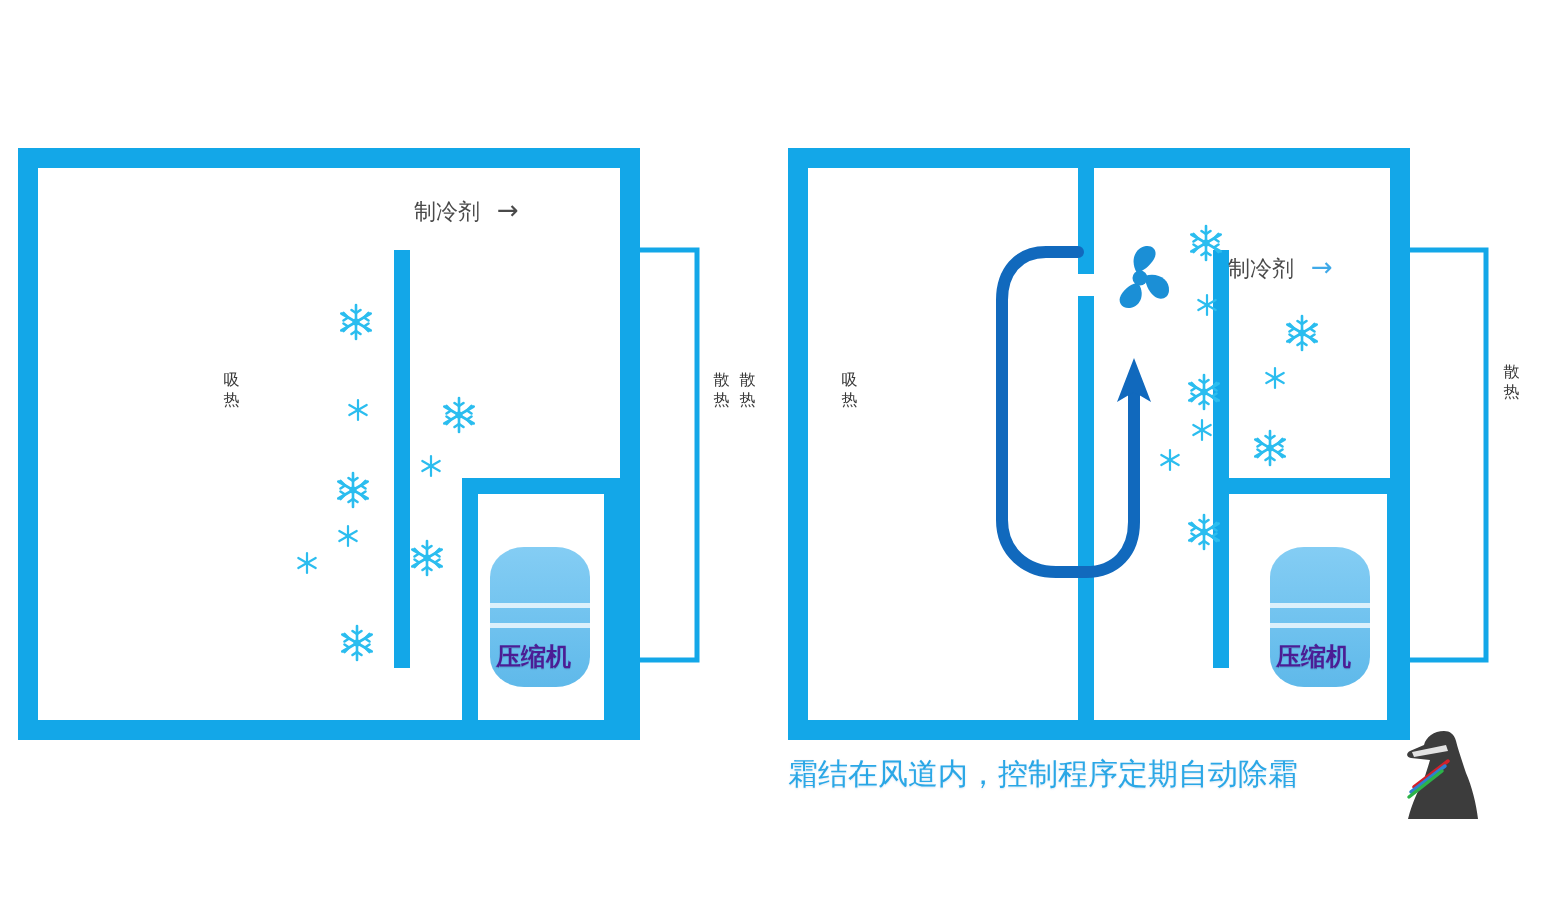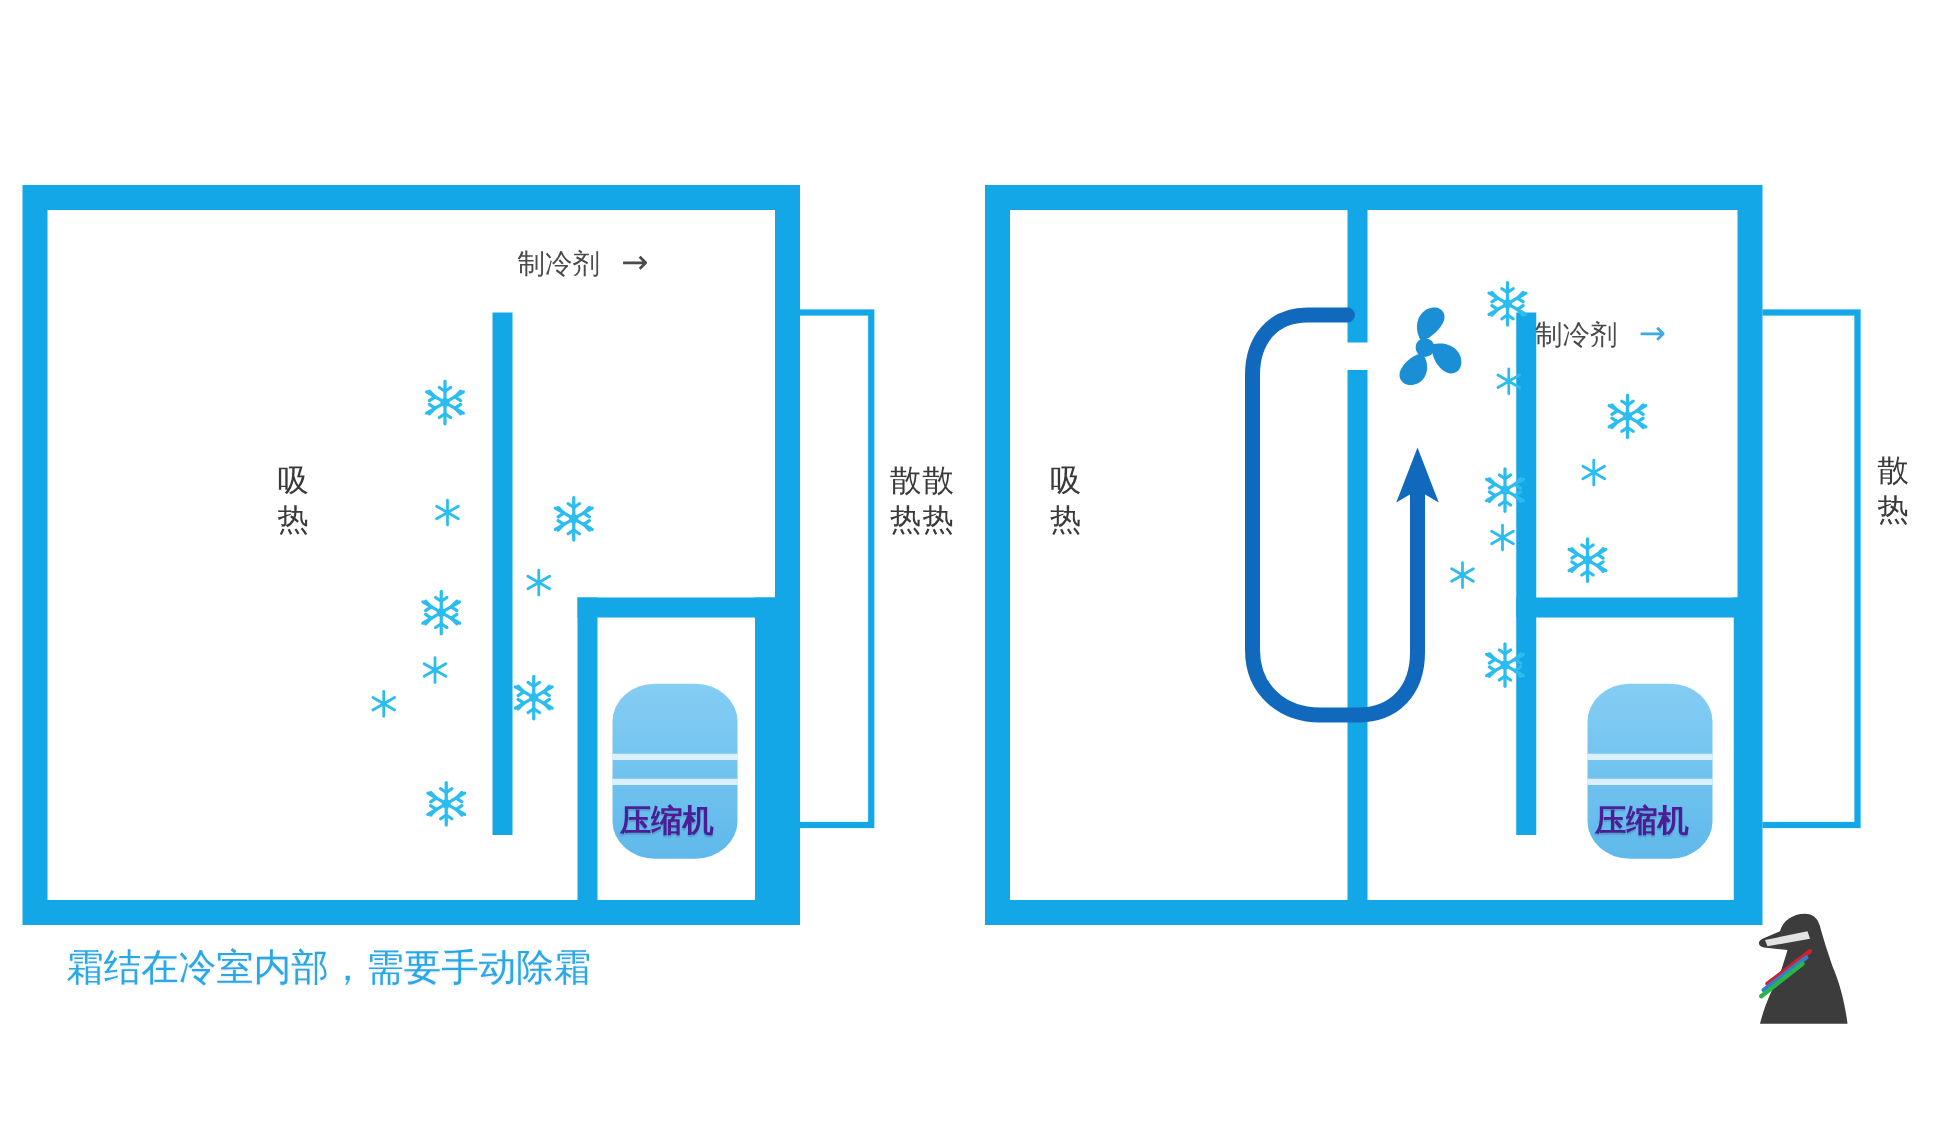--- a/index.html
+++ b/index.html
@@ -27,25 +27,25 @@
     position:absolute;
     font-size:46px;
     font-weight:bold;
     letter-spacing:2px;
     white-space:nowrap;
     font-family:"DejaVu Sans","Liberation Sans",sans-serif;
   }
 
   .vlabel{
     position:absolute;
-    font-size:25px;
+    font-size:16px;
     color:#3a3a3a;
     line-height:1.22;
     width:1.2em;
-    text-align:left;
+    text-align:center;
     white-space:normal;
     font-family:"DejaVu Sans","Liberation Sans",sans-serif;
   }
 
   .reflabel{
     position:absolute;
     font-size:22px;
     color:#4a4a4a;
     white-space:nowrap;
     font-family:"DejaVu Sans","Liberation Sans",sans-serif;
@@ -153,21 +153,20 @@
           <stop offset="0%" stop-color="#84cdf4"></stop>
           <stop offset="100%" stop-color="#5fb9ea"></stop>
         </linearGradient>
       </defs>
       <rect x="2" y="2" width="100" height="140" rx="34" ry="30" fill="url(#compGradL)"></rect>
       <rect x="2" y="58" width="100" height="5" fill="#ffffff" opacity="0.75"></rect>
       <rect x="2" y="78" width="100" height="5" fill="#ffffff" opacity="0.75"></rect>
     </svg>
     <div class="comp-label" style="left:496px;top:640px;">压缩机</div>
 
-    <div class="caption" style="left:53px;top:754px;color:#2aa7e6;">霜结在冷室内部，需要手动除霜</div>
   </div>
 
   <div class="panel panel-right">
 
     <svg class="svgabs" style="left:0;top:0;width:777px;height:915px;z-index:1;">
       <rect x="440" y="250" width="268" height="410" fill="none" stroke="#13a7e8" stroke-width="5"></rect>
     </svg>
 
     <div class="cabinet" style="left:10px;top:148px;width:622px;height:592px;border-width:20px;border-color:#13a7e8;z-index:3;"></div>
 
@@ -253,20 +252,21 @@
           <stop offset="0%" stop-color="#84cdf4"></stop>
           <stop offset="100%" stop-color="#5fb9ea"></stop>
         </linearGradient>
       </defs>
       <rect x="2" y="2" width="100" height="140" rx="34" ry="30" fill="url(#compGradR)"></rect>
       <rect x="2" y="58" width="100" height="5" fill="#ffffff" opacity="0.75"></rect>
       <rect x="2" y="78" width="100" height="5" fill="#ffffff" opacity="0.75"></rect>
     </svg>
     <div class="comp-label" style="left:498px;top:640px;">压缩机</div>
 
+    <div class="caption" style="left:10px;top:754px;color:#2aa7e6;">霜结在风道内，控制程序定期自动除霜</div>
   </div>
 
   <svg class="watermark" style="left:1400px;top:725px;width:95px;height:100px;">
     <g>
       <path d="M 44 6 C 34 6 26 12 24 20 L 10 26 C 6 28 6 32 11 33 L 30 35 C 28 42 26 48 24 54
                C 18 66 12 78 8 94 L 78 94 C 76 78 72 62 66 48 C 62 36 58 24 56 16 C 54 9 50 6 44 6 Z" fill="#3c3c3c"></path>
       <path d="M 12 27 L 46 20 L 48 26 L 14 32 Z" fill="#ffffff" opacity="0.85"></path>
     </g>
     <g stroke-width="3.5" stroke-linecap="round">
       <line x1="14" y1="62" x2="48" y2="36" stroke="#d3202a"></line>

